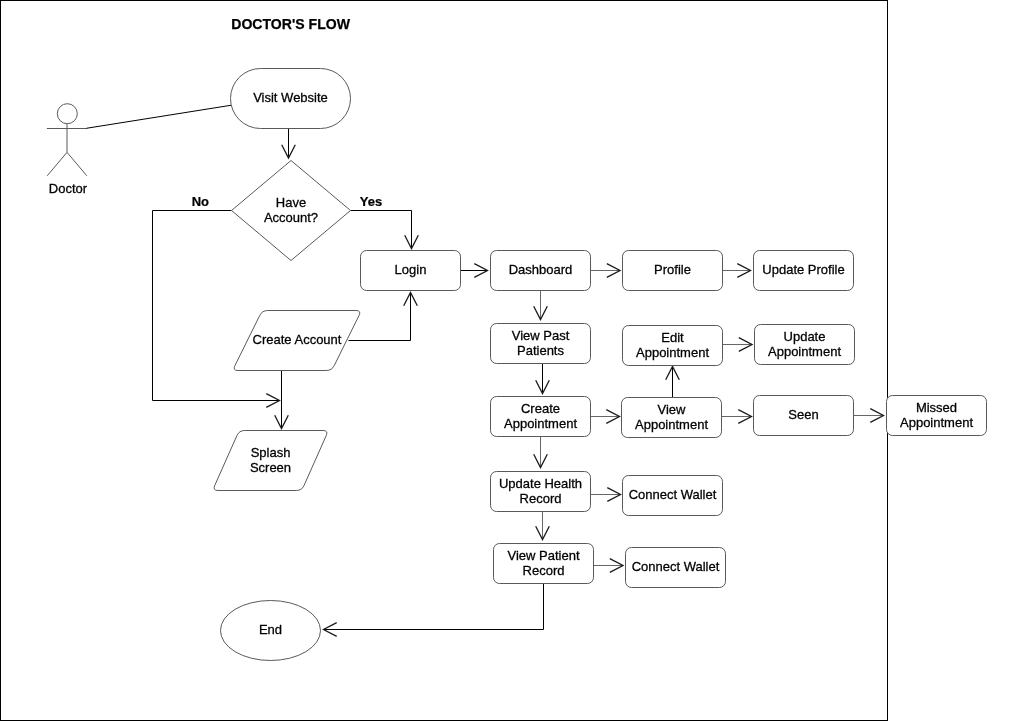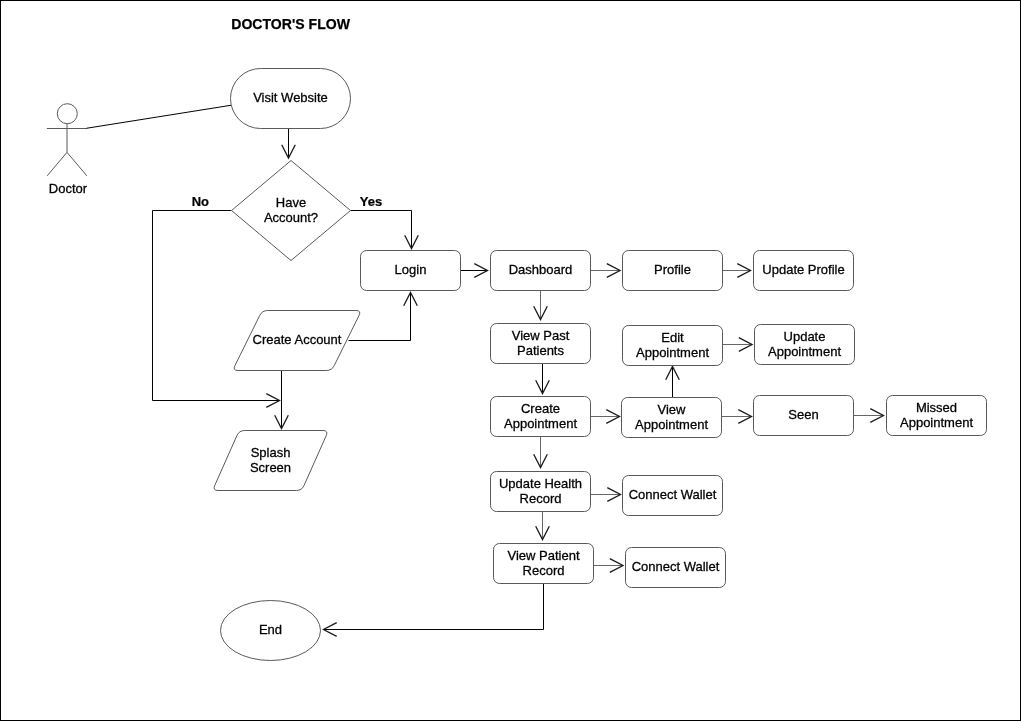--- a/index.html
+++ b/index.html
@@ -1,19 +1,19 @@
 <!DOCTYPE html>
 <html><head>
 <meta charset="utf-8">
 <title>Doctor's Flow</title>
 <style>
   html,body{margin:0;padding:0;background:#ffffff;}
   body{width:1021px;height:721px;overflow:hidden;font-family:"Liberation Sans",sans-serif;
        -webkit-font-smoothing:antialiased;}
-  #canvas{position:relative;width:1021px;height:721px;box-sizing:border-box;
+  #canvas{position:relative;width:888px;height:721px;box-sizing:border-box;
           border:1px solid #000000;background:#ffffff;}
   #sheet{position:absolute;left:0;top:0;will-change:opacity;}
   .shp{fill:#ffffff;stroke:#595959;stroke-width:1;stroke-linejoin:miter;}
   .nl{font-family:"Liberation Sans",sans-serif;font-size:13.0px;fill:#000000;text-anchor:middle;stroke:#000000;stroke-width:0.28;paint-order:stroke fill;}
   .cn{fill:none;stroke:#666666;stroke-width:1;stroke-linejoin:miter;stroke-linecap:butt;}
   .cnd{fill:none;stroke:#000000;stroke-width:1;stroke-linejoin:miter;stroke-linecap:butt;}
   .ah{fill:none;stroke:#1a1a1a;stroke-width:1.3;stroke-linejoin:miter;stroke-linecap:butt;}
   .title{font-family:"Liberation Sans",sans-serif;font-size:15px;font-weight:bold;fill:#000000;text-anchor:middle;stroke:#000000;stroke-width:0.25;paint-order:stroke fill;}
   .actor{fill:none;stroke:#595959;stroke-width:1;stroke-linecap:butt;}
   .edgelbl{font-family:"Liberation Sans",sans-serif;font-size:13px;font-weight:bold;fill:#000000;text-anchor:middle;stroke:#000000;stroke-width:0.22;paint-order:stroke fill;}

